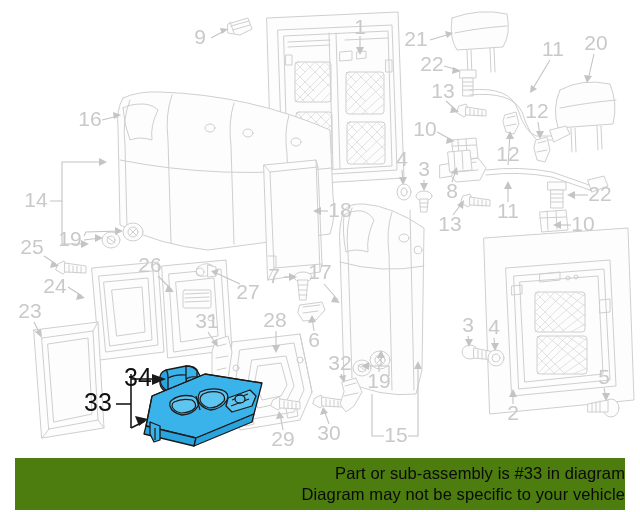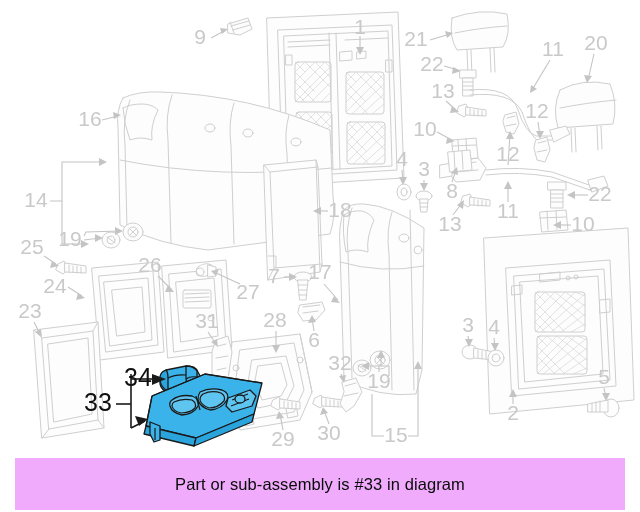--- a/index.html
+++ b/index.html
@@ -35,23 +35,23 @@
   }
   .cal-dark{
     font-family:"Liberation Sans",sans-serif;
     font-size:25px;fill:#101010;
     dominant-baseline:middle;
   }
 
   
   #note-banner{
     position:absolute;left:15px;top:458px;width:610px;height:52px;
-    background:#f0abfc;
+    background:#4d7c0f;
     display:flex;flex-direction:column;
-    align-items:center;justify-content:center;
+    align-items:flex-end;justify-content:center;
     box-sizing:border-box;
   }
   #note-banner .note-line{
     font-family:"Liberation Sans",sans-serif;
     font-size:16.5px;color:#0a0a0a;line-height:21px;
     white-space:nowrap;letter-spacing:0.1px;
   }
 </style>
 </head>
 <body>
@@ -585,15 +585,16 @@
         <text class="cal" x="396" y="436" text-anchor="middle">15</text>
         <text class="cal" x="513" y="414" text-anchor="middle">2</text>
         <text class="cal-dark" x="138" y="379" text-anchor="middle">34</text>
         <text class="cal-dark" x="98" y="404" text-anchor="middle">33</text>
       </g>
 
   </svg>
 
   <div id="note-banner">
     <div class="note-line">Part or sub-assembly is #33 in diagram</div>
+    <div class="note-line">Diagram may not be specific to your vehicle</div>
   </div>
 
 </div>
 
 </body></html>

